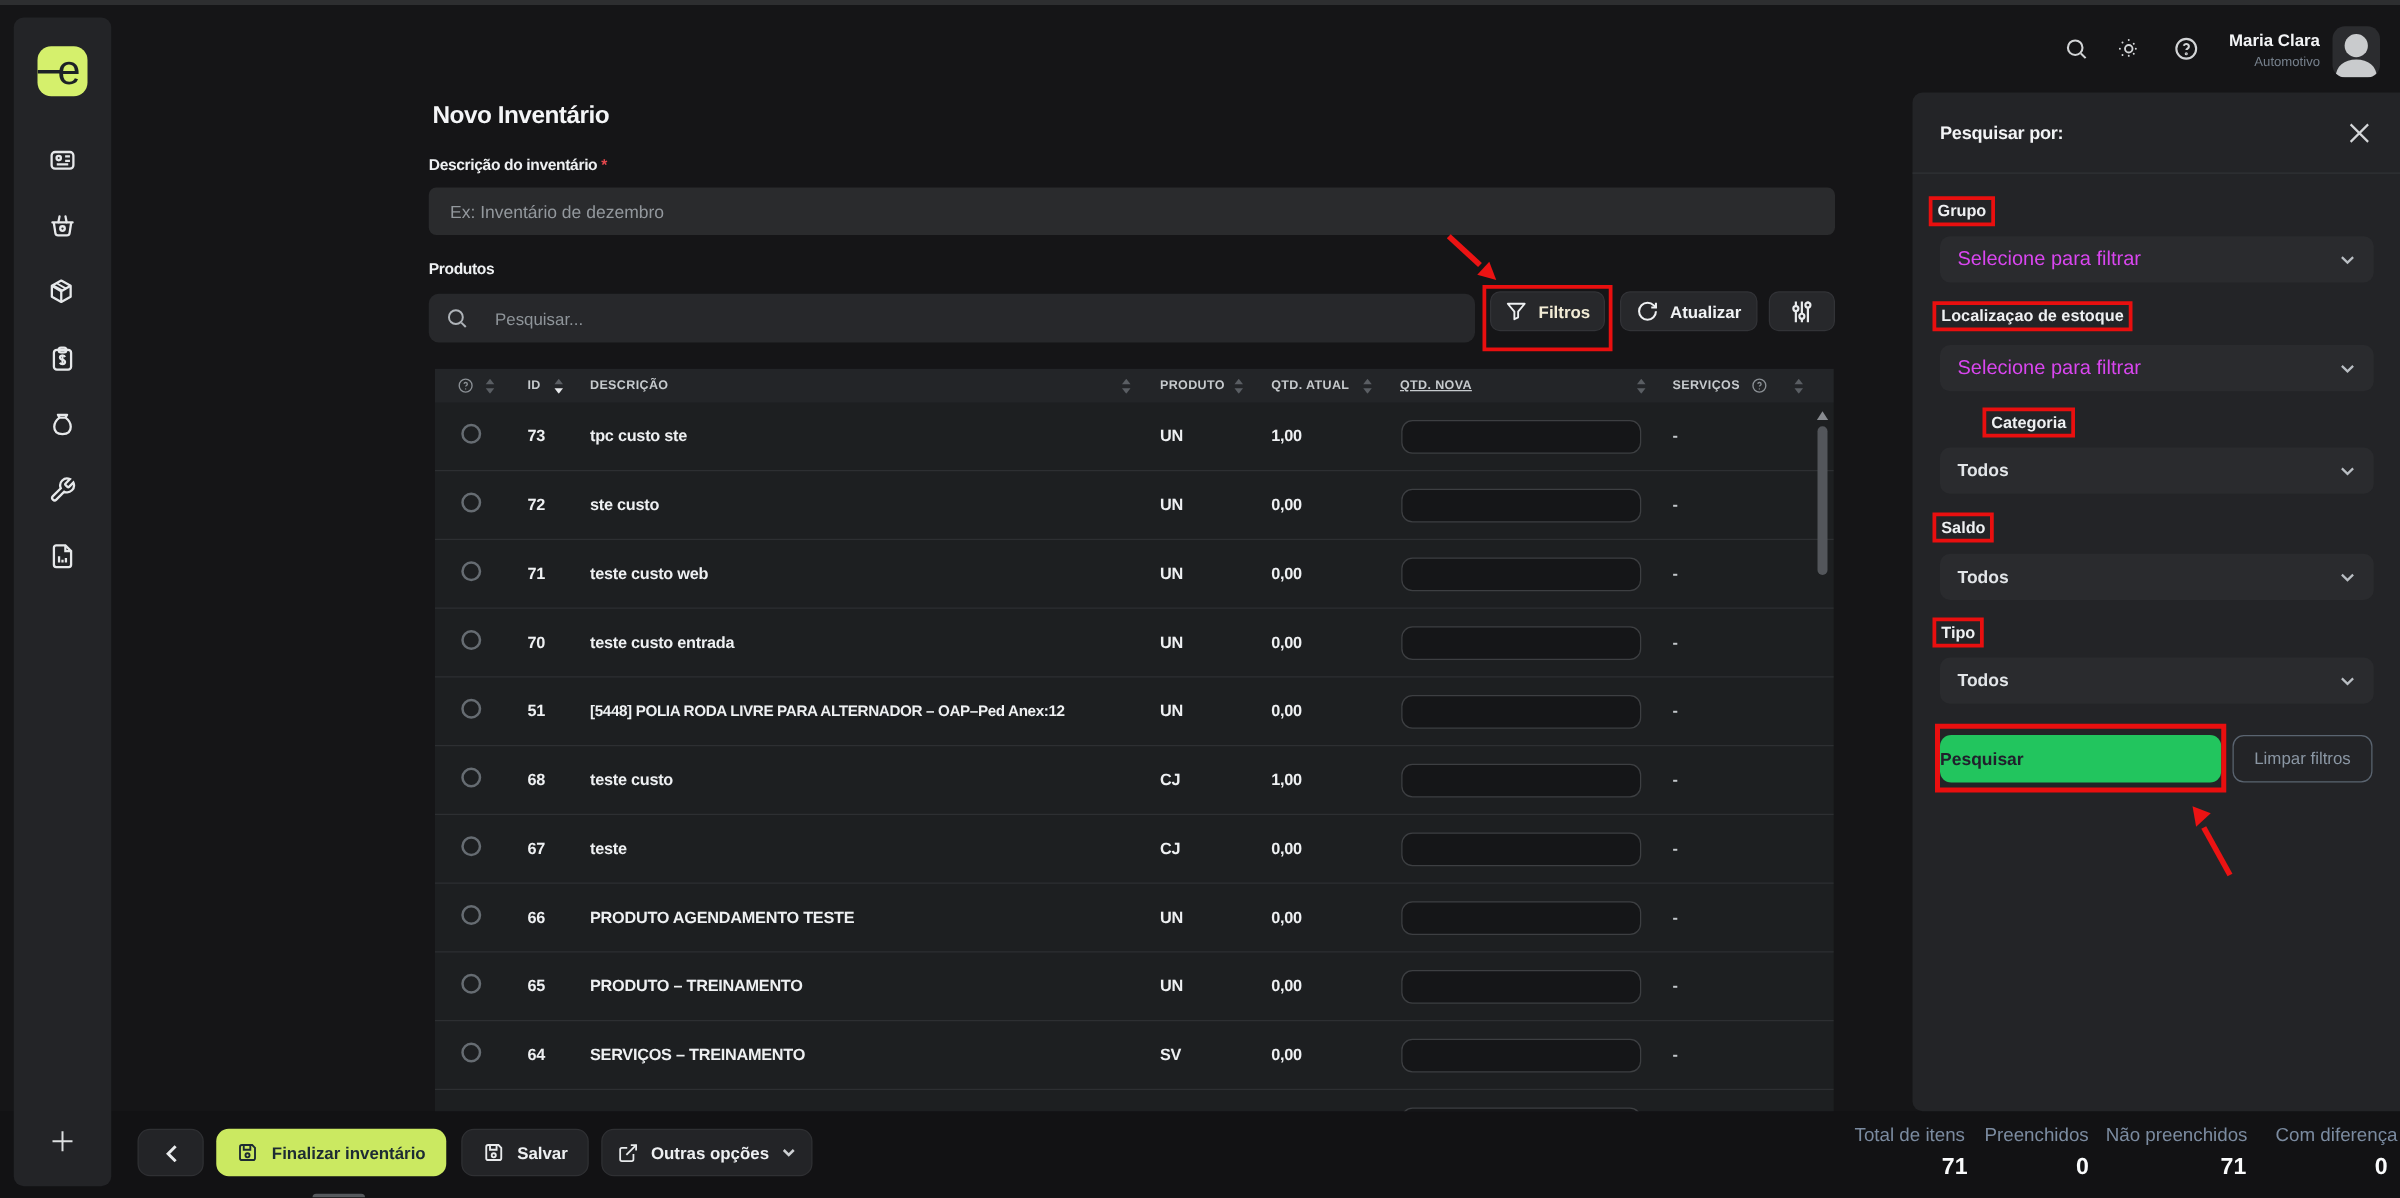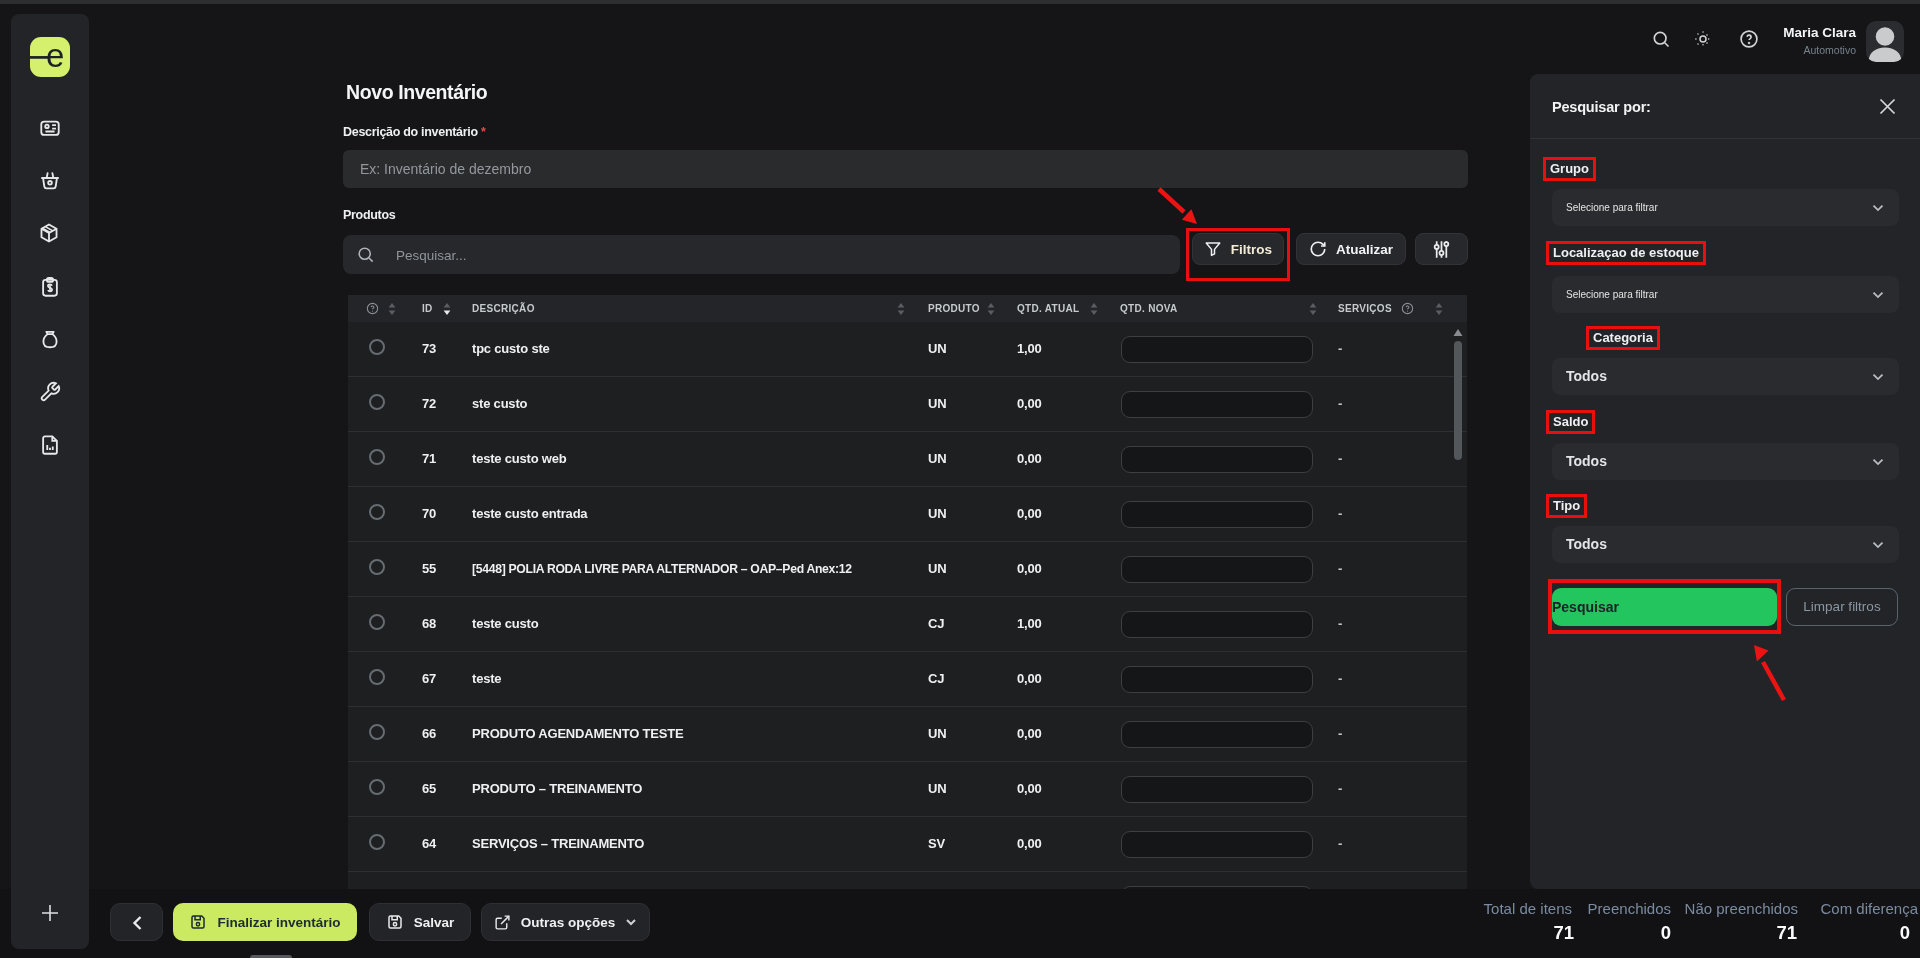--- a/index.html
+++ b/index.html
@@ -7,21 +7,21 @@
 .abs { position:absolute; }
 .topstrip { left:0; top:0; width:1920px; height:4px; background:#2d2e30; }
 .bottombar { left:0; top:889px; width:1920px; height:69px; background:#121214; }
 .sidebar { left:11px; top:14px; width:78px; height:935px; background:#232427; border-radius:8px; z-index:5; }
 .logo { left:30px; top:37px; width:40px; height:40px; border-radius:11px; background:#d5f06c; }
 .sideicon { left:39px; width:22px; height:22px; color:#e6e8ea; }
 .rightpanel { left:1530px; top:74px; width:390px; height:815px; background:#232427; border-radius:8px 0 0 8px; z-index:4; }
 .panelhead { left:22px; top:25px; font-size:14.5px; font-weight:bold; color:#f2f3f5; letter-spacing:-0.2px; }
 .pdivider { left:0; top:64px; width:390px; height:1px; background:#313236; }
 .flabel { font-size:13px; font-weight:bold; color:#eef0f2; border:3px solid #e90f0f; padding:2px 4px 3px 4px; line-height:13px; white-space:nowrap; }
-.fselect { left:22px; width:347px; height:37px; background:#2a2b2e; border-radius:8px; color:#e5e5e5; font-size:10px; line-height:37px; padding-left:14px; }
+.fselect { left:22px; width:347px; height:37px; background:#2a2b2e; border-radius:8px; color:#d946ef; font-size:16px; line-height:37px; padding-left:14px; }
 .fselect.todos { color:#e2e5e8; font-weight:bold; font-size:14px; }
 .chev { position:absolute; right:15px; top:13px; width:12px; height:12px; }
 .btnP { left:22px; top:514px; width:225px; height:38px; background:#22c55e; border-radius:9px; color:#20202c; font-size:14px; font-weight:bold; text-align:left; line-height:38px; }
 .btnL { left:256px; top:514px; width:112px; height:38px; border:1px solid #5a6470; border-radius:9px; color:#8a96a3; font-size:13.5px; text-align:center; line-height:36px; }
 .redbox { border:3px solid #e90f0f; }
 h1.title { left:346px; top:81px; font-size:19.5px; letter-spacing:-0.4px; font-weight:bold; color:#f4f5f7; position:absolute; }
 .lab { font-size:12.5px; letter-spacing:-0.3px; font-weight:bold; color:#eef0f2; }
 .descinput { left:343px; top:150px; width:1125px; height:38px; background:#2a2b2d; border-radius:6px; color:#93989d; font-size:14px; line-height:38px; padding-left:17px; }
 .searchbar { left:343px; top:235px; width:837px; height:39px; background:#27282b; border-radius:8px; }
 .darkbtn { top:233px; height:32px; background:#27282b; border:1px solid #323337; border-radius:8px; display:flex; align-items:center; justify-content:center; gap:9px; color:#f1f3f5; font-size:13.5px; font-weight:bold; }
@@ -109,21 +109,21 @@
       <div class="th" style="left:580px;">PRODUTO</div>
       <svg class="sort" style="left:639px; top:8px;" viewBox="0 0 8 12">
         <polygon points="4,0 7.4,4.4 0.6,4.4" fill="#5a5e63"></polygon>
         <polygon points="4,12 7.4,7.6 0.6,7.6" fill="#5a5e63"></polygon>
       </svg>
       <div class="th" style="left:669px;">QTD. ATUAL</div>
       <svg class="sort" style="left:742px; top:8px;" viewBox="0 0 8 12">
         <polygon points="4,0 7.4,4.4 0.6,4.4" fill="#5a5e63"></polygon>
         <polygon points="4,12 7.4,7.6 0.6,7.6" fill="#5a5e63"></polygon>
       </svg>
-      <div class="th" style="left:772px;">QTD. NOVA</div>
+      <div class="th" style="left:772px;text-decoration:underline;">QTD. NOVA</div>
       <svg class="sort" style="left:961px; top:8px;" viewBox="0 0 8 12">
         <polygon points="4,0 7.4,4.4 0.6,4.4" fill="#5a5e63"></polygon>
         <polygon points="4,12 7.4,7.6 0.6,7.6" fill="#5a5e63"></polygon>
       </svg>
       <div class="th" style="left:990px;">SERVIÇOS</div>
       <svg class="abs" style="left:1053px; top:7px;" width="13" height="13" viewBox="0 0 24 24" fill="none" stroke="#8b9095" stroke-width="2">
         <circle cx="12" cy="12" r="9.5"></circle>
         <path d="M9.6 9.2a2.5 2.5 0 0 1 4.9.8c0 1.6-2.4 2-2.4 3.2"></path>
         <circle cx="12" cy="16.8" r="1" fill="#8b9095" stroke="none"></circle>
       </svg>
@@ -163,21 +163,21 @@
     <div class="radio" style="left:21px; top:17px;"></div>
     <div class="cell" style="left:74px; top:20px;">70</div>
     <div class="cell" style="left:124px; top:20px;">teste custo entrada</div>
     <div class="cell" style="left:580px; top:20px;">UN</div>
     <div class="cell" style="left:669px; top:20px;">0,00</div>
     <div class="qinput" style="top:14px;"></div>
     <div class="cell" style="left:990px; top:20px; color:#c3c7cb;">-</div>
   </div>
     <div class="row" style="top:247px;">
     <div class="radio" style="left:21px; top:17px;"></div>
-    <div class="cell" style="left:74px; top:20px;">55</div>
+    <div class="cell" style="left:74px; top:20px;">51</div>
     <div class="cell" style="left:124px; top:20px;font-size:12.2px;letter-spacing:-0.3px;">[5448] POLIA RODA LIVRE PARA ALTERNADOR – OAP–Ped Anex:12</div>
     <div class="cell" style="left:580px; top:20px;">UN</div>
     <div class="cell" style="left:669px; top:20px;">0,00</div>
     <div class="qinput" style="top:14px;"></div>
     <div class="cell" style="left:990px; top:20px; color:#c3c7cb;">-</div>
   </div>
     <div class="row" style="top:302px;">
     <div class="radio" style="left:21px; top:17px;"></div>
     <div class="cell" style="left:74px; top:20px;">68</div>
     <div class="cell" style="left:124px; top:20px;">teste custo</div>

